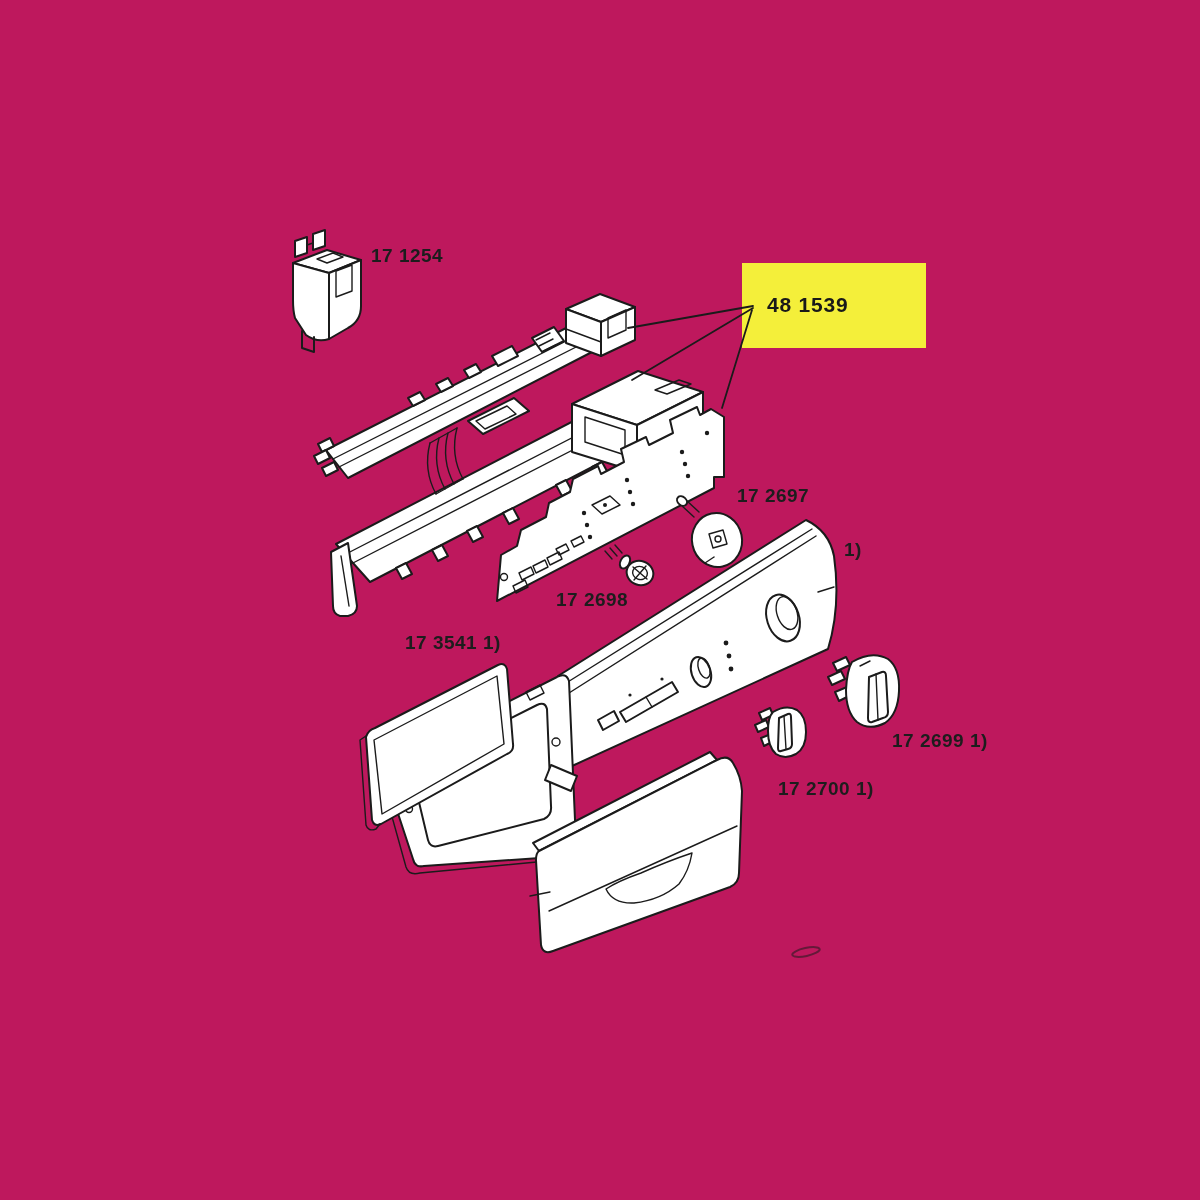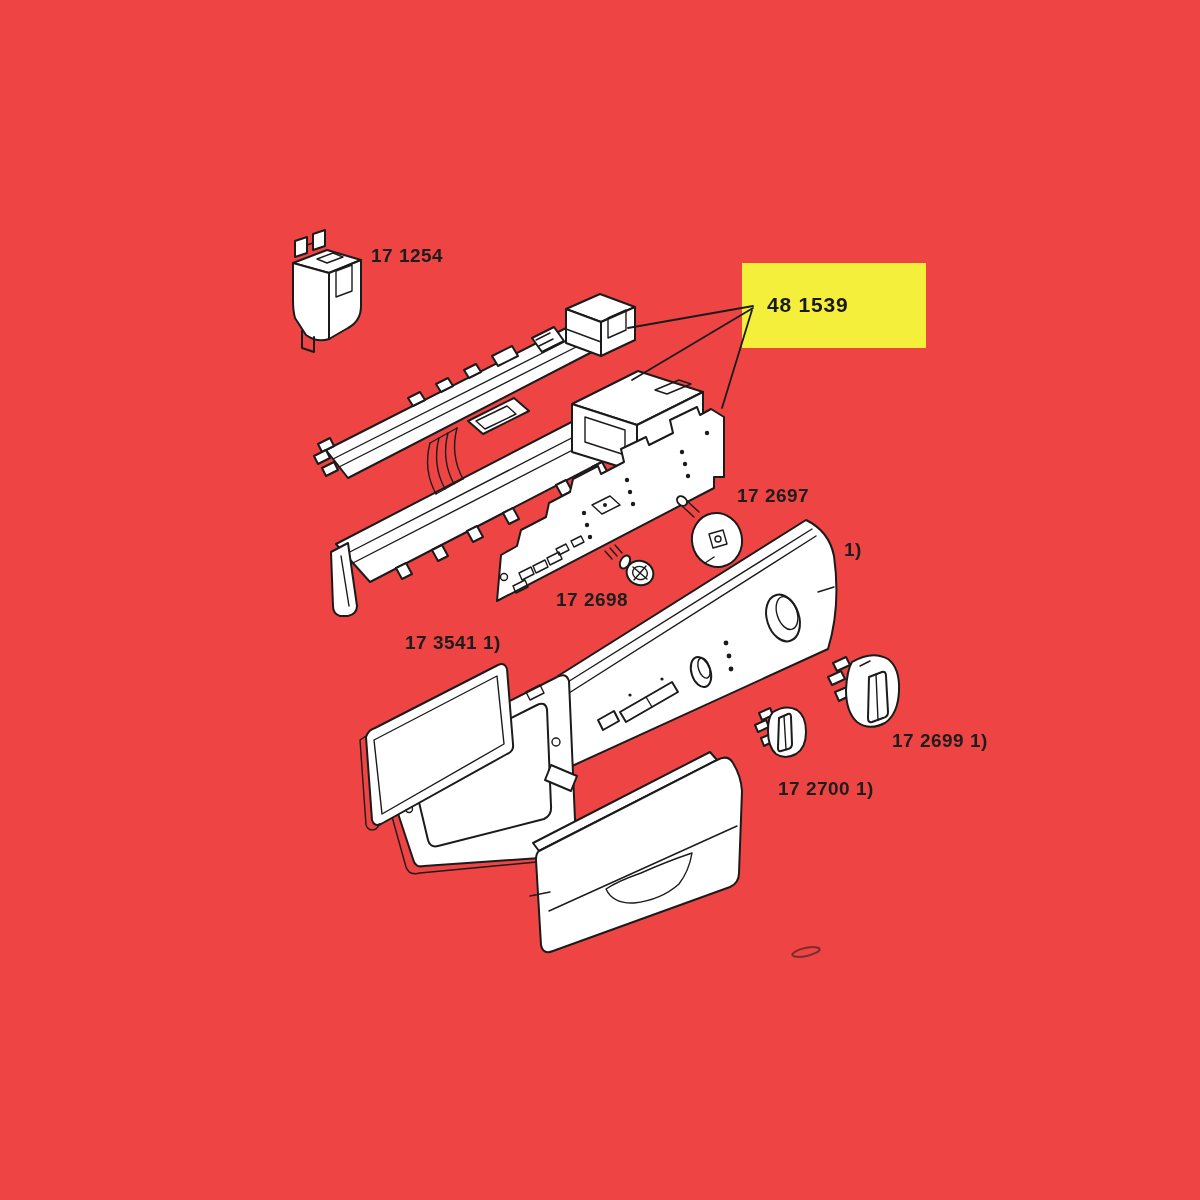--- a/index.html
+++ b/index.html
@@ -1,16 +1,16 @@
 <!DOCTYPE html>
 <html><head>
 <meta charset="utf-8">
 <style>
   html,body{margin:0;padding:0;background:#ffffff;}
-  .stage{position:relative;width:1200px;height:1200px;background:#ef4444;overflow:hidden;}
+  .stage{position:relative;width:1200px;height:1200px;background:#be185d;overflow:hidden;}
   .stage svg{position:absolute;left:0;top:0;}
   
   .art path,.art polygon,.art line,.art ellipse,.art circle,.art rect{
     stroke:#1b1b1b;stroke-width:2;fill:none;stroke-linejoin:round;stroke-linecap:round;
   }
   .art .f{fill:#ffffff;}
   .art .thin{stroke-width:1.4;}
   .art .dot{fill:#1b1b1b;stroke:none;}
   .ptr line{stroke:#1b1b1b;stroke-width:1.8;stroke-linecap:round;}
   .lbl{font-family:"Liberation Sans",sans-serif;font-weight:700;font-size:19px;

